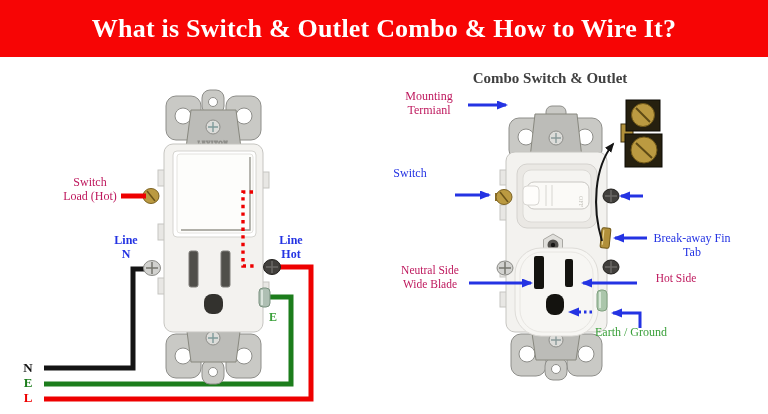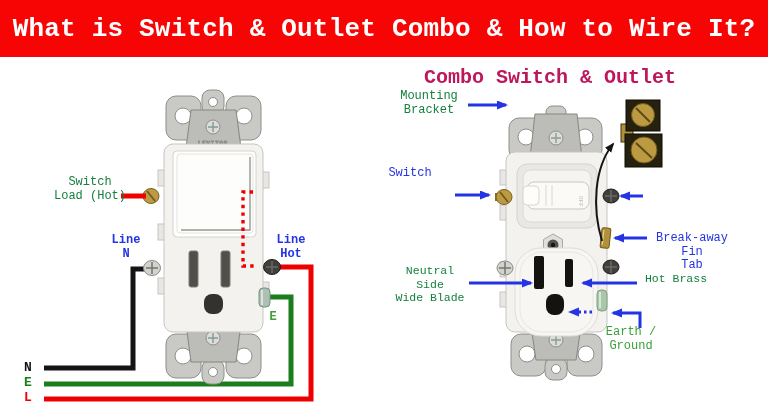--- a/index.html
+++ b/index.html
@@ -1,27 +1,27 @@
 <!DOCTYPE html>
 <html><head>
 <meta charset="utf-8">
 <style>
   html,body{margin:0;padding:0;background:#ffffff;}
   .stage{position:relative;width:768px;height:414px;overflow:hidden;background:#ffffff;
-         font-family:Liberation Mono, monospace;}
+         font-family:Liberation Serif, serif;}
   .banner{position:absolute;left:0;top:0;width:768px;height:57px;background:#f70505;
           display:flex;align-items:center;justify-content:center;z-index:3;}
   .banner h1{margin:0;color:#ffffff;font-size:26px;font-weight:bold;letter-spacing:.2px;}
   svg.diagram{position:absolute;left:0;top:0;z-index:1;}
-  .lbl{position:absolute;z-index:2;text-align:center;line-height:13.5px;font-size:12px;color:#15803d;}
+  .lbl{position:absolute;z-index:2;text-align:center;line-height:13.5px;font-size:12px;color:#be185d;}
   .lbl span{display:block;}
   .blue{color:#2433e3;}
   .green{color:#3aa03a;}
   .bold{font-weight:bold;}
-  .combo-title{font-size:20px;font-weight:bold;color:#be185d;line-height:16px;}
+  .combo-title{font-size:15px;font-weight:bold;color:#404040;line-height:16px;}
   .small{font-size:11.5px;}
   .wiretag{font-size:13px;font-weight:bold;line-height:14px;}
 </style>
 </head>
 <body>
 
 <div class="stage">
 
   <header class="banner">
     <h1>What is Switch &amp; Outlet Combo &amp; How to Wire It?</h1>
@@ -226,31 +226,31 @@
     <span>Hot</span>
   </div>
   <div class="lbl green bold" style="left:265px;top:311px;width:16px;">E</div>
   <div class="lbl wiretag" style="left:20px;top:361px;width:16px;color:#141414;">N</div>
   <div class="lbl wiretag" style="left:20px;top:376px;width:16px;color:#1c7d1c;">E</div>
   <div class="lbl wiretag" style="left:20px;top:391px;width:16px;color:#ee0000;">L</div>
 
   <div class="lbl combo-title" style="left:420px;top:70px;width:260px;">Combo Switch &amp; Outlet</div>
   <div class="lbl" style="left:392px;top:89px;width:74px;line-height:14px;">
     <span>Mounting</span>
-    <span>Bracket</span>
+    <span>Termianl</span>
   </div>
   <div class="lbl blue" style="left:356px;top:167px;width:108px;">
     <span>Switch</span>
   </div>
   <div class="lbl small" style="left:392px;top:264px;width:76px;">
     <span>Neutral Side</span>
     <span>Wide Blade</span>
   </div>
   <div class="lbl blue" style="left:642px;top:232px;width:100px;">
     <span>Break-away Fin</span>
     <span>Tab</span>
   </div>
   <div class="lbl small" style="left:626px;top:272px;width:100px;">
-    <span>Hot Brass</span>
+    <span>Hot Side</span>
   </div>
   <div class="lbl green" style="left:589px;top:326px;width:84px;">Earth / Ground</div>
 
 </div>
 
 </body></html>

